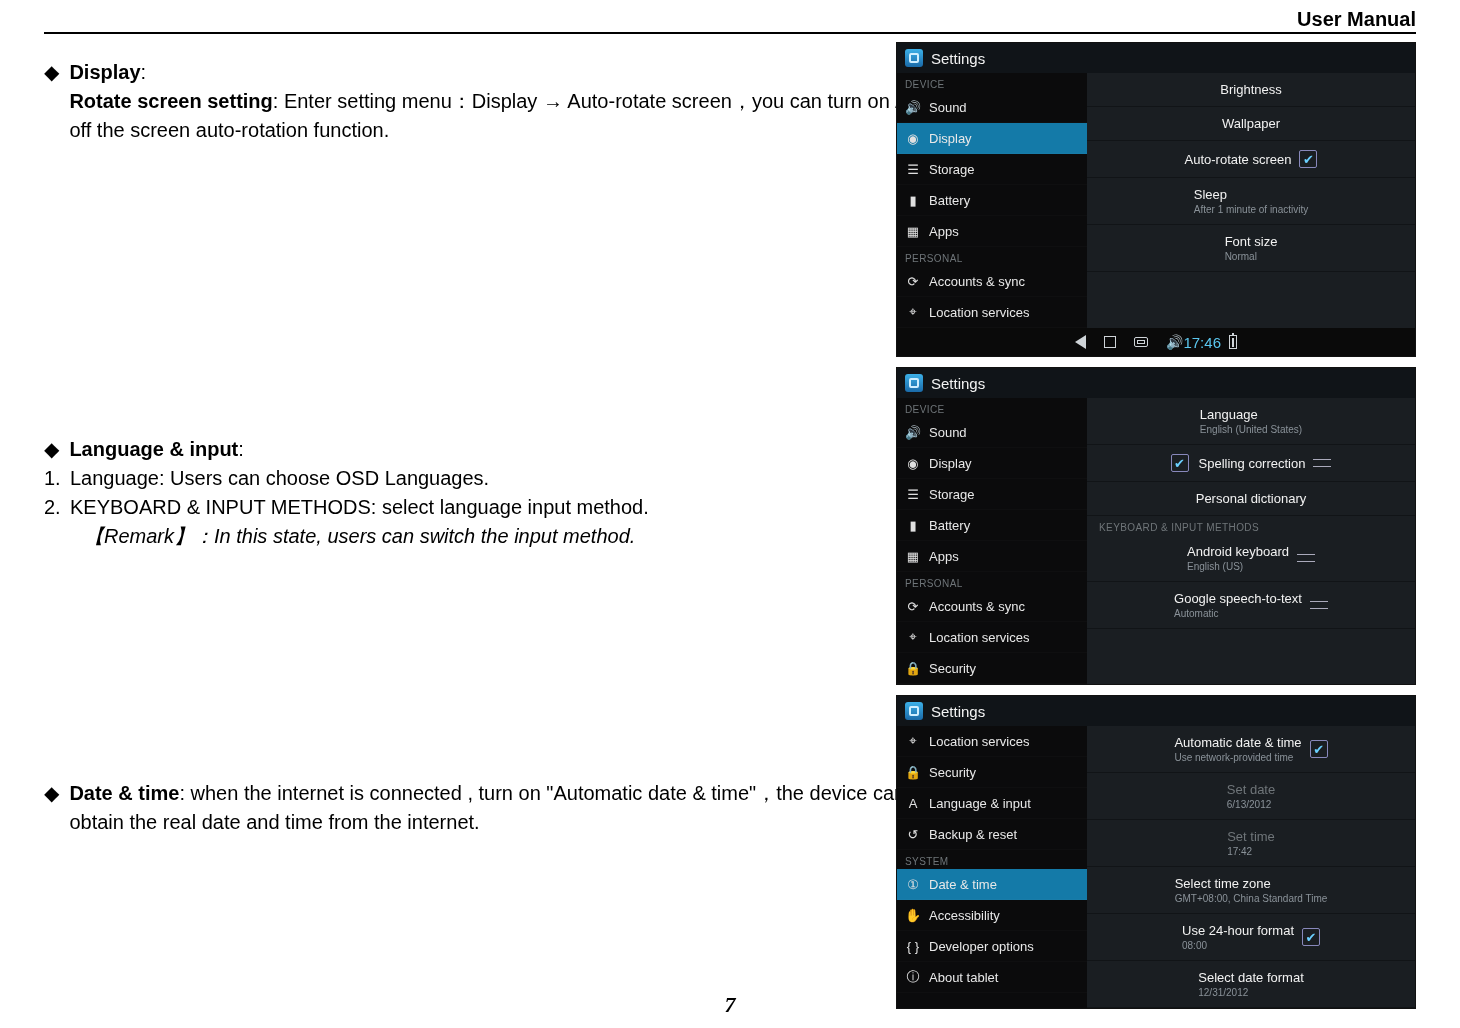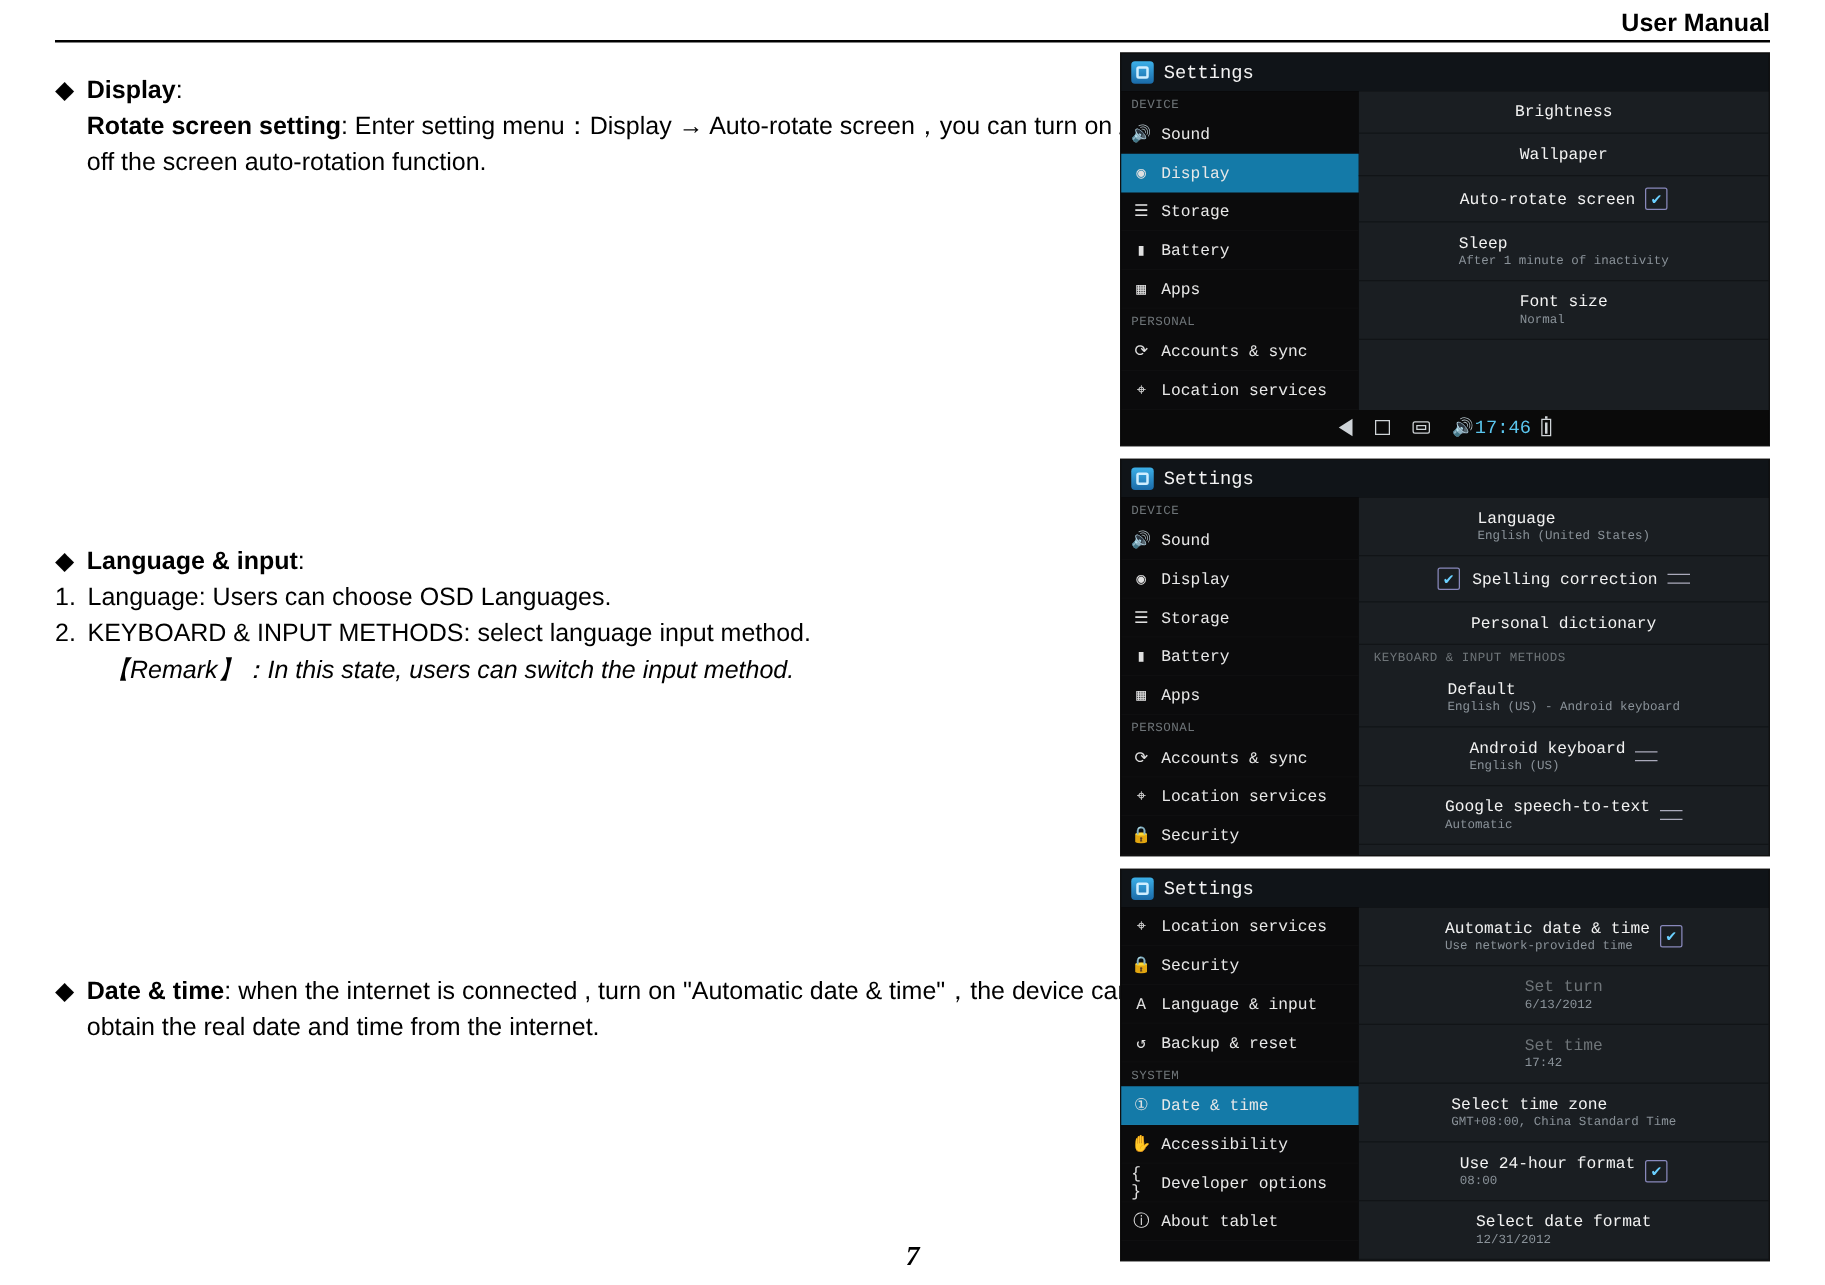--- a/index.html
+++ b/index.html
@@ -10,21 +10,21 @@
     .content-left { position: absolute; left: 44px; top: 58px; width: 880px; font-size: 20px; line-height: 1.45; }
     .bullet-row { display: flex; align-items: flex-start; gap: 10px; }
     .dia { font-size: 20px; line-height: 1.45; }
     .bold { font-weight: 700; }
     .indent { padding-left: 40px; font-style: italic; }
     .block-gap { height: 290px; }
     .block-gap2 { height: 228px; }
     .ol-num { width: 26px; display: inline-block; }
 
     .shots { position: absolute; right: 44px; top: 42px; width: 520px; }
-    .shot { width: 520px; background: #000; margin-bottom: 10px; font-size: 12px; color: #e6e6e6; border: 1px solid #111; font-family: Liberation Mono, monospace; }
+    .shot { width: 520px; background: #000; margin-bottom: 10px; font-size: 12px; color: #e6e6e6; border: 1px solid #111; }
     .shot .titlebar { display: flex; align-items: center; gap: 8px; background: #101418; padding: 6px 8px; }
     .shot .titlebar .app-icon { width: 18px; height: 18px; background: linear-gradient(#3cb0e8,#1a6aa8); border-radius: 3px; position: relative; }
     .shot .titlebar .app-icon::after { content:""; position:absolute; inset:4px; border:2px solid #cfeeff; border-radius:2px; }
     .shot .titlebar .t { font-size: 15px; color: #f3f3f3; }
     .shot .cols { display: flex; }
     .sidebar { width: 190px; background: #0b0b0c; }
     .cat { font-size: 10px; color: #6f7579; padding: 6px 8px 2px 8px; letter-spacing: 0.4px; }
     .sitem { display: flex; align-items: center; gap: 8px; padding: 7px 8px; color: #e8e8e8; font-size: 13px; border-bottom: 1px solid rgba(255,255,255,0.02); }
     .sitem.sel { background: #147aa8; }
     .sitem .ic { width: 16px; height: 16px; display: inline-flex; align-items: center; justify-content: center; color: #e0e0e0; }
@@ -239,26 +239,20 @@
               <span class="sliders"></span>
             </div>
           <div class="pitem">
               <div class="ptxt">
                 <div class="pt">Personal dictionary</div>
               </div>
             </div>
           <div class="pcat">KEYBOARD &amp; INPUT METHODS</div>
           <div class="pitem">
               <div class="ptxt">
-                <div class="pt">Default</div>
-                <div class="ps">English (US) - Android keyboard</div>
-              </div>
-            </div>
-          <div class="pitem">
-              <div class="ptxt">
                 <div class="pt">Android keyboard</div>
                 <div class="ps">English (US)</div>
               </div>
               <span class="sliders"></span>
             </div>
           <div class="pitem">
               <div class="ptxt">
                 <div class="pt">Google speech-to-text</div>
                 <div class="ps">Automatic</div>
               </div>
@@ -312,21 +306,21 @@
         <div class="panel">
           <div class="pitem">
               <div class="ptxt">
                 <div class="pt">Automatic date &amp; time</div>
                 <div class="ps">Use network-provided time</div>
               </div>
               <span class="check">✔</span>
             </div>
           <div class="pitem">
               <div class="ptxt">
-                <div class="pt dim">Set turn</div>
+                <div class="pt dim">Set date</div>
                 <div class="ps">6/13/2012</div>
               </div>
             </div>
           <div class="pitem">
               <div class="ptxt">
                 <div class="pt dim">Set time</div>
                 <div class="ps">17:42</div>
               </div>
             </div>
           <div class="pitem">

